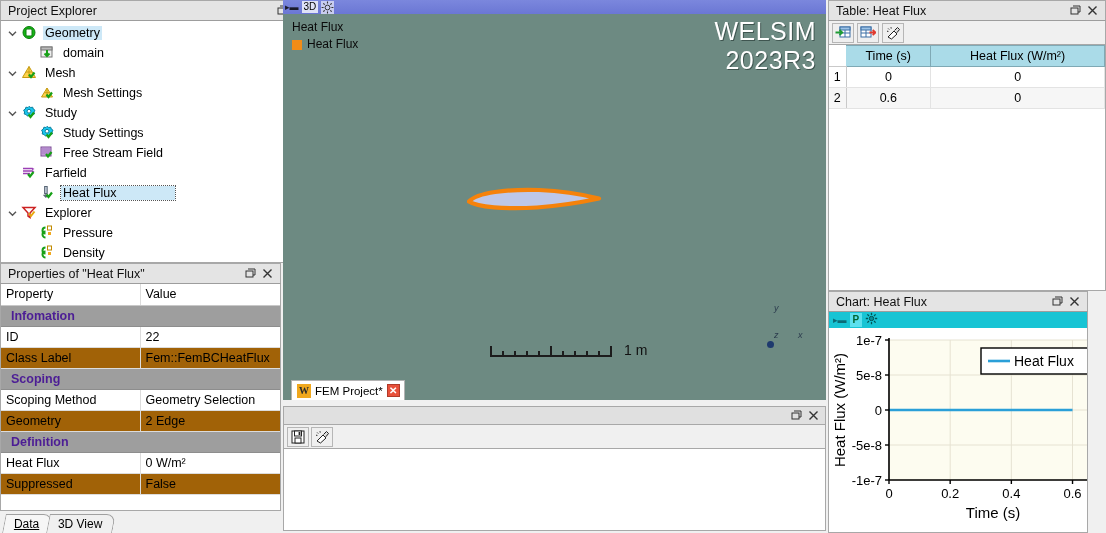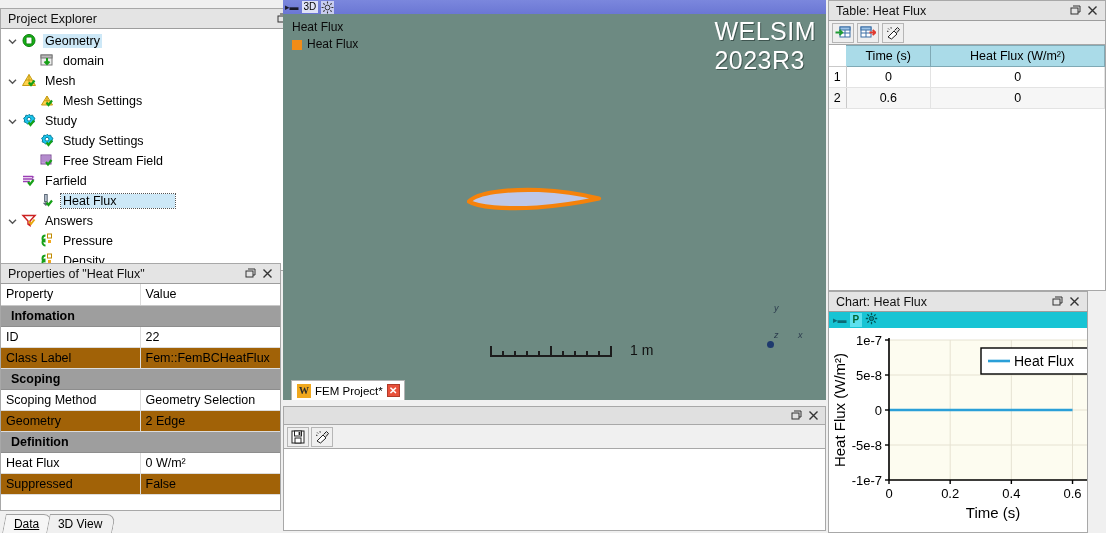--- a/index.html
+++ b/index.html
@@ -22,21 +22,21 @@
     font-size: 12.5px; color: #111; white-space: nowrap;
   }
   .panel-title .ttl { flex: 1; overflow: hidden; text-overflow: ellipsis; }
   .tbtn {
     width: 17px; height: 17px; display: flex; align-items: center;
     justify-content: center; color: #333; cursor: default;
   }
   .tbtn svg { display: block; }
 
   
-  #projectExplorer { left: 0; top: 8px; width: 313px; height: 263px; }
+  #projectExplorer { left: 0; top: 0; width: 313px; height: 263px; }
   .tree-wrap {
     position: absolute; left: 0; top: 21px; right: 0; bottom: 0;
     background: #fff; border: 1px solid #a8a8a8; border-top: none;
     overflow: hidden;
   }
   .tree { position: absolute; left: 0; top: 0; right: 16px; bottom: 0; padding-top: 2px; }
   .tnode {
     display: flex; align-items: center; height: 20px;
     padding-left: 2px; white-space: nowrap; font-size: 12.5px; color: #000;
   }
@@ -74,21 +74,21 @@
     background: #fff; border: 1px solid #a8a8a8; border-top: none; overflow: hidden;
   }
   table.props { width: 100%; border-collapse: collapse; font-size: 12.5px; }
   table.props td {
     height: 21px; padding: 0 5px; border-bottom: 1px solid #dcdcdc;
     white-space: nowrap; color: #000;
   }
   td.pname { width: 139px; border-right: 1px solid #dcdcdc; }
   tr.hdr td { background: #fff; font-weight: normal; border-bottom: 1px solid #c8c8c8; }
   tr.grp td {
-    background: #9e9e9e; color: #000000; font-weight: bold;
+    background: #9e9e9e; color: #4c1d95; font-weight: bold;
     border-bottom: 1px solid #8d8d8d; padding-left: 10px;
   }
   tr.alt td { background: #a16207; }
   td.indent { padding-left: 13px; }
 
   .prop-tabs {
     position: absolute; left: 0; bottom: 0; height: 22px; right: 0;
     background: #f0f0f0; display: flex; align-items: flex-end; padding-left: 4px;
   }
   .ptab {
@@ -118,26 +118,26 @@
     position: absolute; left: 0; top: 14px; right: 0; bottom: 21px;
     background: #6d8a82; overflow: hidden;
   }
   .vp-legend {
     position: absolute; left: 9px; top: 5px; color: #0a0a0a;
     font-size: 12px; line-height: 17px;
   }
   .vp-legend .row { display: flex; align-items: center; gap: 5px; }
   .vp-legend .sw { width: 10px; height: 10px; background: #f28c17; }
   .watermark {
-    position: absolute; right: 10px; top: 3px; text-align: left;
+    position: absolute; right: 10px; top: 3px; text-align: right;
     color: #fff; font-size: 25px; line-height: 29px; letter-spacing: 0.5px;
     text-shadow: 1px 1px 0 #3f5550;
   }
   .airfoil { position: absolute; left: 184px; top: 168px; }
-  .scalebar { position: absolute; left: 207px; bottom: 22px; display: flex; align-items: flex-end; gap: 18px; }
+  .scalebar { position: absolute; left: 207px; bottom: 22px; display: flex; align-items: flex-end; gap: 12px; }
   .scalebar .ruler { position: relative; width: 122px; height: 12px; }
   .scalebar .ruler .base { position: absolute; left: 0; right: 0; bottom: 0; height: 2px; background: #1c1c1c; }
   .scalebar .ruler .tk { position: absolute; bottom: 0; width: 2px; height: 6px; background: #1c1c1c; }
   .scalebar .ruler .tk.big { height: 11px; }
   .scalebar .cap { color: #111; font-size: 14px; line-height: 14px; }
   .triad { position: absolute; right: 14px; bottom: 24px; width: 60px; height: 56px; }
   .triad .ax { position: absolute; font-size: 9px; color: #2b3b4d; font-style: italic; }
   .triad .org { position: absolute; width: 7px; height: 7px; background: #1e3a6e; border-radius: 50%; }
 
   .vp-tabs {
@@ -363,21 +363,21 @@
           <div class="tnode" style="padding-left: 2px;">
             <span class="exp">
               <svg width="9" height="7" viewBox="0 0 9 7">
                 <path d="M1 1.8L4.5 5.3 8 1.8" fill="none" stroke="#555" stroke-width="1.4"></path>
               </svg>
             </span>
             <span class="ico"><svg width="16" height="15" viewBox="0 0 16 15">
                 <path d="M2 2.5h12L9 8v4.5L7 11V8Z" fill="#fff" stroke="#cc2222" stroke-width="1.5"></path>
                 <path d="M8 8.5l2 2.5 3.5-4.5" stroke="#e8a80d" stroke-width="2" fill="none"></path>
               </svg></span>
-            <span class="lbl">Answers</span>
+            <span class="lbl">Explorer</span>
           </div>
           <div class="tnode" style="padding-left: 20px;">
             <span class="exp empty">
               <svg width="9" height="7" viewBox="0 0 9 7">
                 <path d="M1 1.8L4.5 5.3 8 1.8" fill="none" stroke="#555" stroke-width="1.4"></path>
               </svg>
             </span>
             <span class="ico"><svg width="16" height="15" viewBox="0 0 16 15">
                 <path d="M6.5 2.5a3 3 0 1 0 0 6" fill="none" stroke="#17a017" stroke-width="2"></path>
                 <path d="M6.5 6.5a3 3 0 1 0 0 6" fill="none" stroke="#17a017" stroke-width="2"></path>

